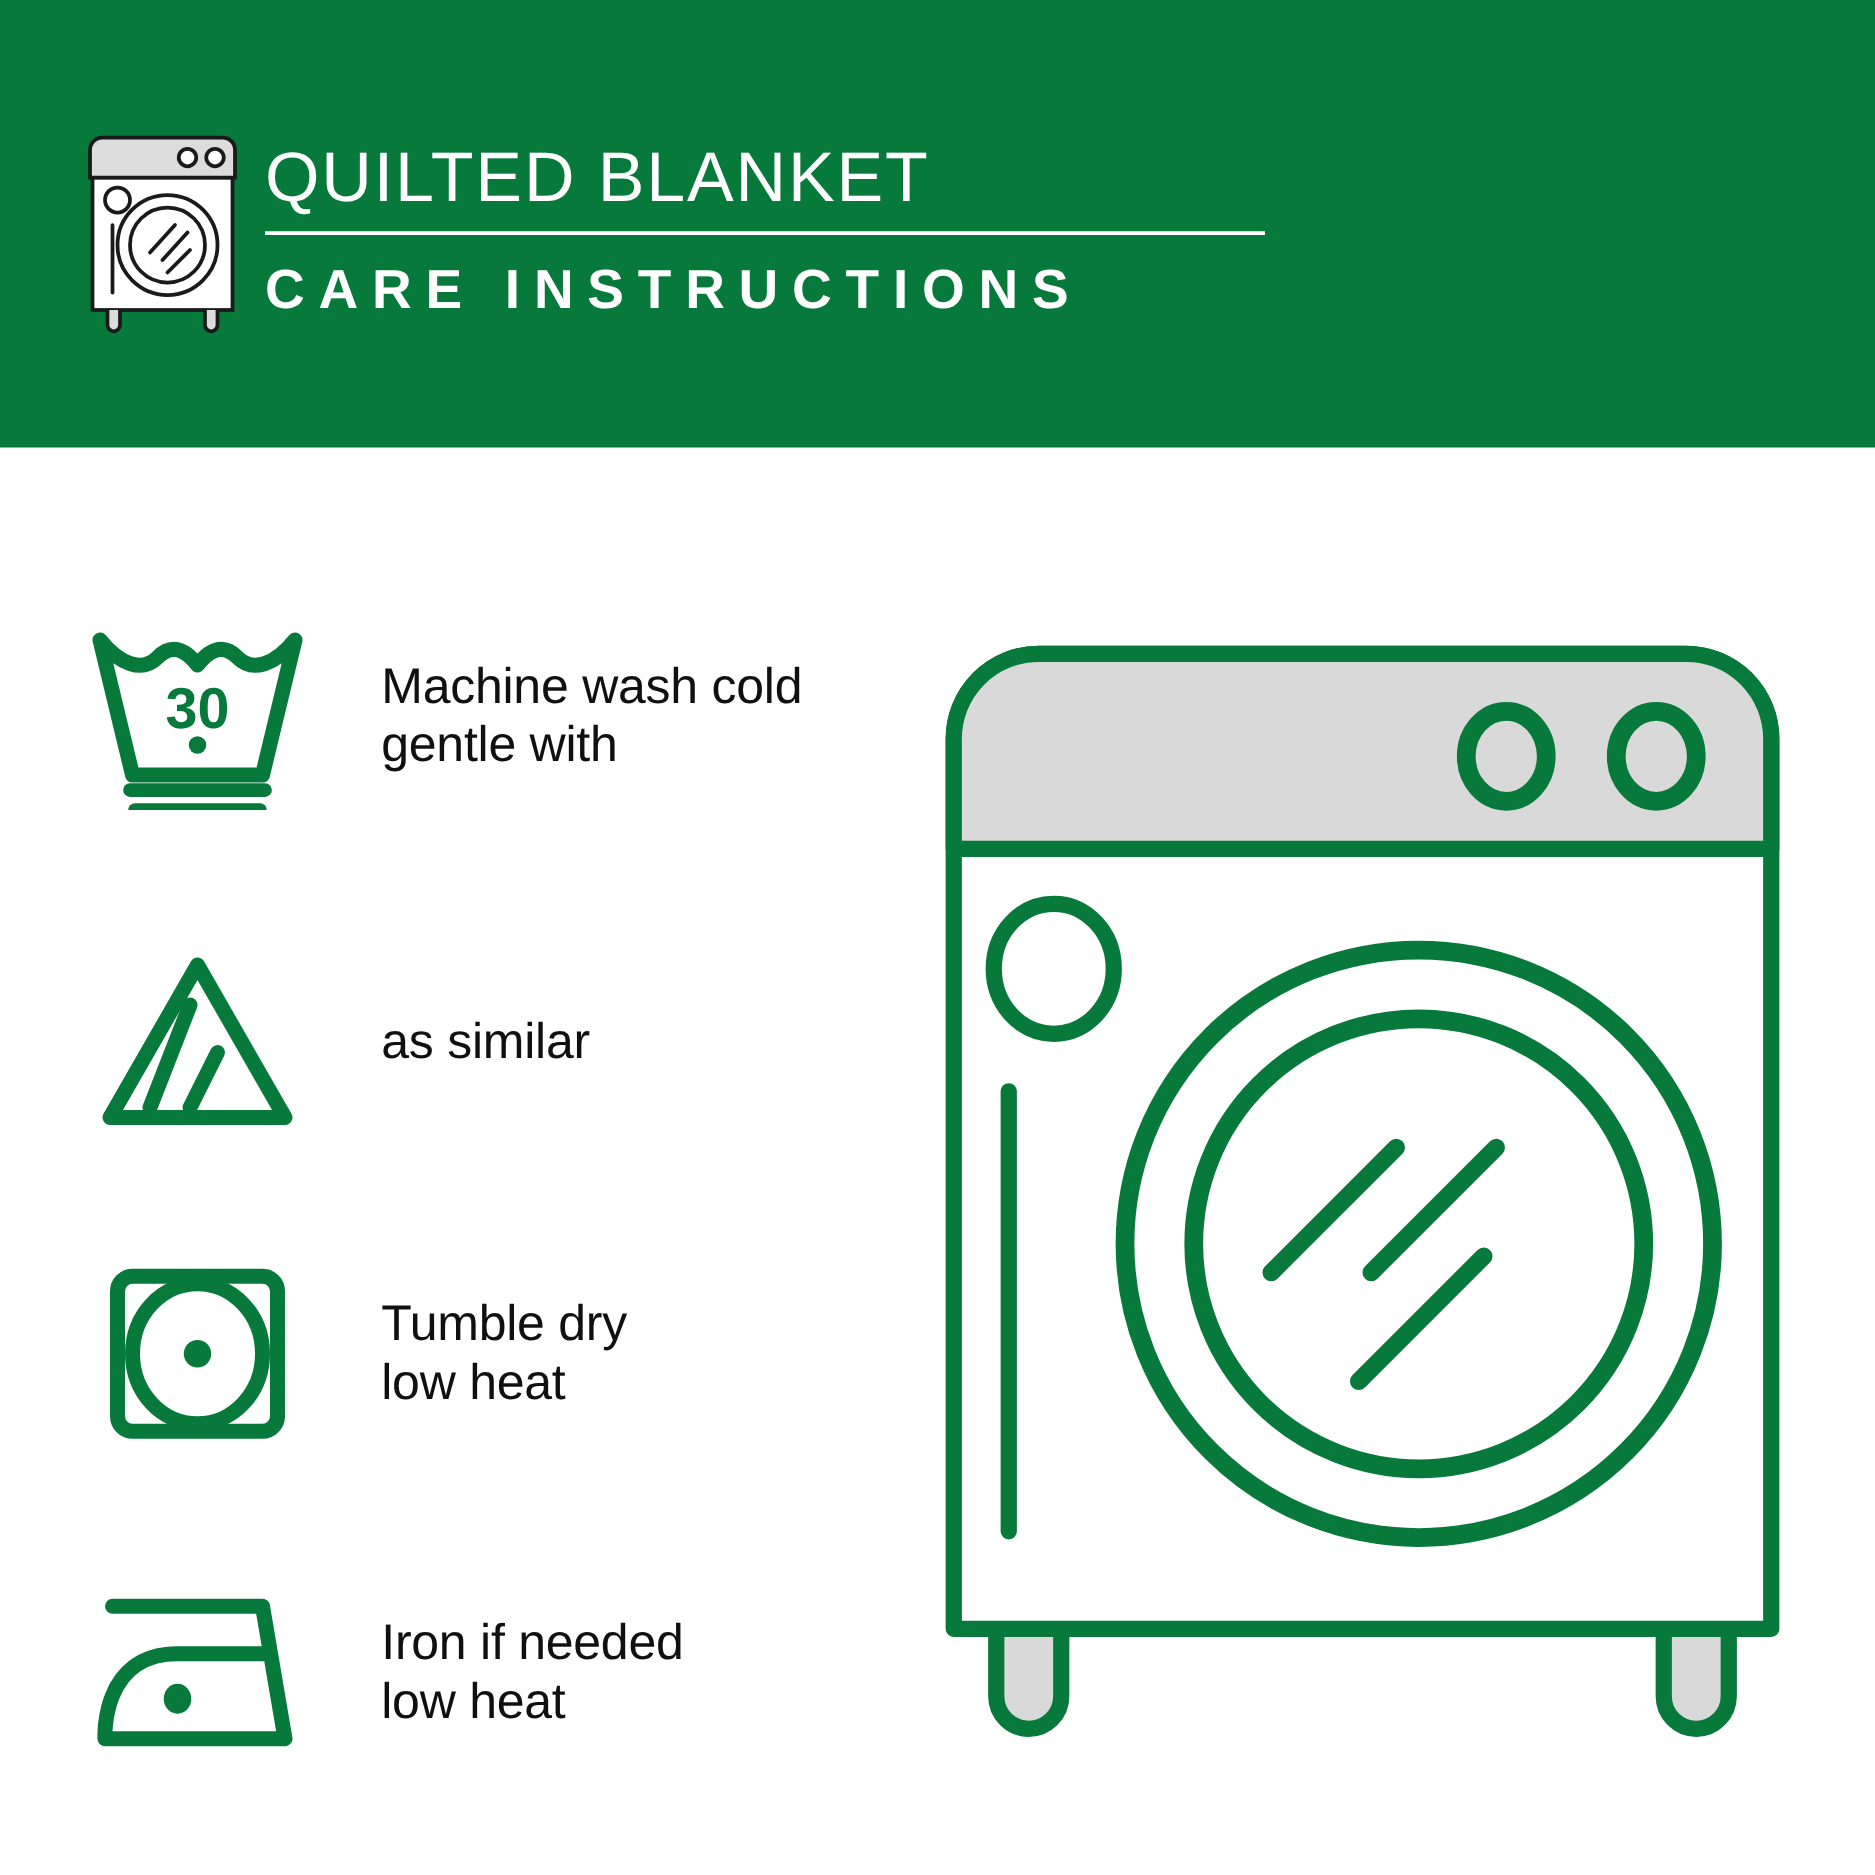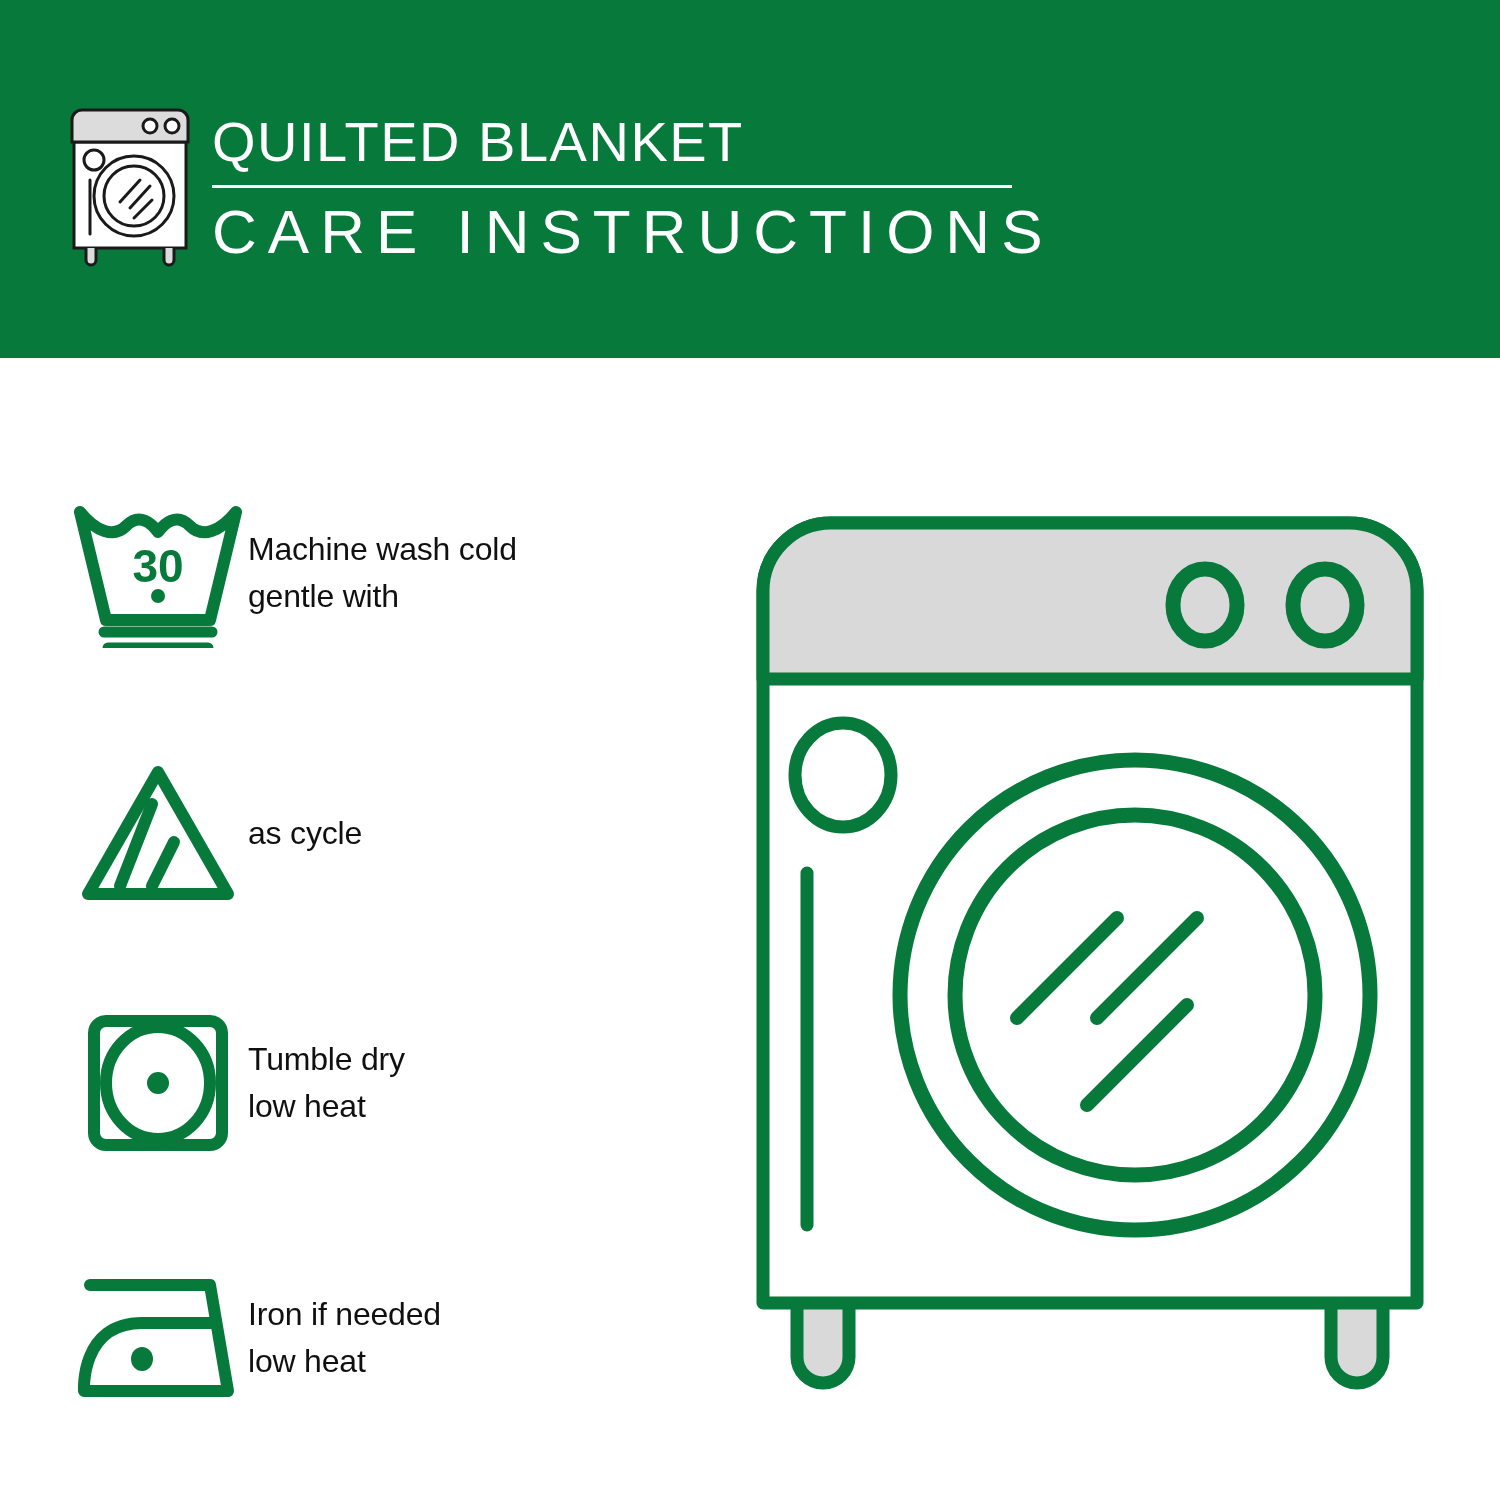--- a/index.html
+++ b/index.html
@@ -52,22 +52,22 @@
   .title-rule {
     margin-top: 4px;
     margin-bottom: 6px;
     width: 800px;
     height: 3px;
     background: #ffffff;
   }
   .title-sub {
     color: #ffffff;
     font-family: "Liberation Sans", sans-serif;
-    font-size: 62px;
-    font-weight: 400;
+    font-size: 44px;
+    font-weight: 700;
     letter-spacing: 11px;
     line-height: 76px;
     white-space: nowrap;
   }
 
   
   .care-list {
     position: absolute;
     left: 0;
     top: 358px;
@@ -82,23 +82,24 @@
     align-items: center;
   }
   .care-icon {
     width: 180px;
     flex: 0 0 180px;
     margin-left: 68px;
     display: flex;
     justify-content: center;
   }
   .care-text {
+    margin-left: 57px;
     color: #101010;
     font-family: "Liberation Sans", sans-serif;
-    font-size: 32px;
+    font-size: 40px;
     font-weight: 400;
     line-height: 47px;
     letter-spacing: -0.2px;
   }
 
   
   .machine {
     position: absolute;
     left: 745px;
     top: 505px;
@@ -175,21 +176,21 @@
       <div class="care-icon">
         <svg width="180" height="150" viewBox="0 0 180 150">
 
           <path d="M90 14 L160 136 L20 136 Z" fill="none" stroke="#06793B" stroke-width="12" stroke-linejoin="round"></path>
 
           <line x1="84" y1="46" x2="52" y2="128" stroke="#06793B" stroke-width="12" stroke-linecap="round"></line>
           <line x1="106" y1="84" x2="84" y2="128" stroke="#06793B" stroke-width="12" stroke-linecap="round"></line>
         </svg>
       </div>
       <div class="care-text">
-        <div>as cycle</div>
+        <div>as similar</div>
       </div>
     </div>
 
     <div class="care-row" style="top:650px;">
       <div class="care-icon">
         <svg width="180" height="150" viewBox="0 0 180 150">
           <rect x="26" y="13" width="128" height="124" rx="12" ry="12" fill="none" stroke="#06793B" stroke-width="12"></rect>
           <ellipse cx="90" cy="75" rx="52" ry="56" fill="none" stroke="#06793B" stroke-width="12"></ellipse>
           <circle cx="90" cy="75" r="11" fill="#06793B"></circle>
         </svg>

